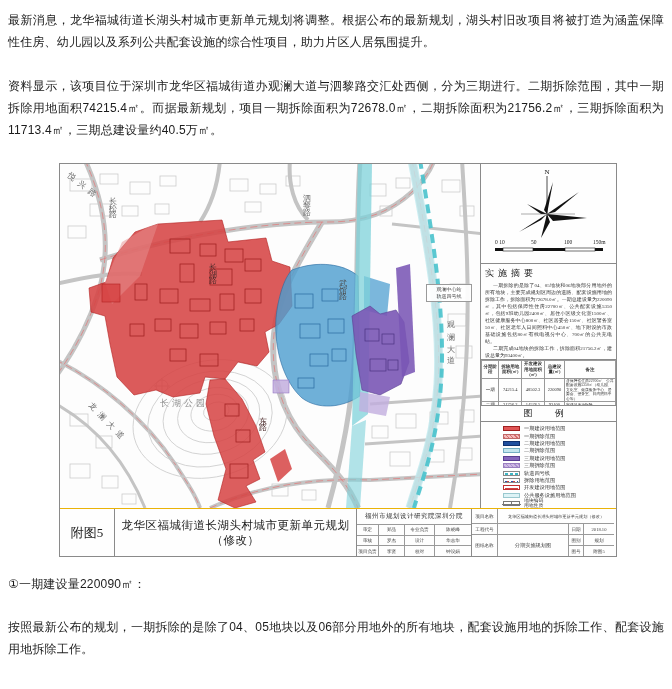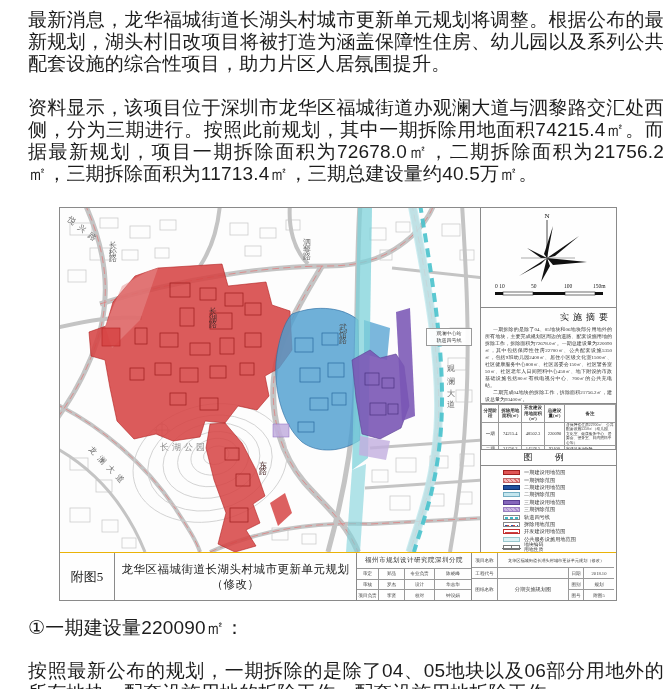--- a/index.html
+++ b/index.html
@@ -4,22 +4,22 @@
 <style>
   * { margin:0; padding:0; box-sizing:border-box; }
   html,body { background:#ffffff; }
   body {
     width:672px; height:689px; overflow:hidden; position:relative;
     font-family:"Liberation Sans","DejaVu Sans",sans-serif;
     color:#1c1c1c;
   }
   .article { padding:9px 8px 0 8px; }
   .article p {
-    font-size:19px; line-height:22px; text-align:justify;
-    margin-bottom:22px; letter-spacing:0.2px;margin-left:20px;
+    font-size:12px; line-height:22px; text-align:justify;
+    margin-bottom:22px; letter-spacing:0.2px;
   }
   .article p.tight { margin-bottom:21px; }
 
   
   .figure {
     width:558px; margin:1px 0 16px 59px; border:1px solid #8a8a8a;
     background:#fefefe; position:relative;
   }
   .fig-top { display:flex; height:344px; }
   .map-canvas { width:420px; height:344px; position:relative; overflow:hidden; background:#fdfdfd; }
@@ -30,21 +30,21 @@
   .vtext.inred { color:#4a2a2a; }
   .rot { transform-origin:0 0; font-size:8px; color:#6a6a6a; letter-spacing:5px; white-space:nowrap; }
   .station-box {
     border:1px solid #9a9a9a; background:rgba(255,255,255,.92);
     font-size:5px; line-height:7px; color:#444; padding:1px 2px; text-align:center;
   }
 
   .side-panel { width:136px; border-left:1px solid #8a8a8a; display:flex; flex-direction:column; font-family:"Liberation Serif","DejaVu Serif",serif; }
   .compass-sec { height:100px; border-bottom:1px solid #8a8a8a; position:relative; }
   .summary-sec { height:96px; border-bottom:1px solid #8a8a8a; padding:2px 4px 0 4px; overflow:hidden; }
-  .sec-heading { text-align:right; font-size:9px; letter-spacing:4px; color:#222; padding:1px 0 2px 0; }
+  .sec-heading { text-align:left; font-size:9px; letter-spacing:4px; color:#222; padding:1px 0 2px 0; }
   .summary-text { font-size:5px; line-height:7px; color:#333; text-align:justify; }
   .summary-text p { text-indent:8px; }
   .mini-table-sec { height:46px; border-bottom:1px solid #8a8a8a; overflow:hidden; }
   table.mini { width:100%; border-collapse:collapse; font-size:4.5px; color:#333; table-layout:fixed; }
   table.mini th, table.mini td { border:0.5px solid #9a9a9a; padding:0 1px; text-align:center; line-height:5.5px; overflow:hidden; }
   table.mini td.rem { font-size:3.8px; text-align:left; line-height:4.6px; }
   .legend-sec { height:100px; padding:0 0 0 0; }
   .legend-head { text-align:center; font-size:9px; letter-spacing:10px; color:#222; border-bottom:1px solid #8a8a8a; padding:1px 0; }
   .legend-items { padding:3px 0 0 22px; }
   .legend-item { display:flex; align-items:center; height:7.4px; }
@@ -92,21 +92,21 @@
   .tbr-kv .kv { flex:1; display:flex; border-bottom:0.5px solid #9a9a9a; }
   .tbr-kv .kv:last-child { border-bottom:none; }
   .tbr-kv .k { width:16px; border-right:0.5px solid #9a9a9a; border-left:0.5px solid #9a9a9a; display:flex; align-items:center; justify-content:center; }
   .tbr-kv .v { flex:1; display:flex; align-items:center; justify-content:center; }
 </style>
 </head>
 <body>
 
 <div class="article">
   <p>最新消息，龙华福城街道长湖头村城市更新单元规划将调整。根据公布的最新规划，湖头村旧改项目将被打造为涵盖保障性住房、幼儿园以及系列公共配套设施的综合性项目，助力片区人居氛围提升。</p>
-  <p>资料显示，该项目位于深圳市龙华区福城街道办观澜大道与泗黎路交汇处西侧，分为三期进行。按照此前规划，其中一期拆除用地面积74215.4㎡。而据最新规划，项目一期拆除面积为72678.0㎡，二期拆除面积为21756.2㎡，三期拆除面积为11713.4㎡，三期总建设量约40.5万㎡。</p>
+  <p>资料显示，该项目位于深圳市龙华区福城街道办观澜大道与泗黎路交汇处西侧，分为三期进行。二期拆除范围，其中一期拆除用地面积74215.4㎡。而据最新规划，项目一期拆除面积为72678.0㎡，二期拆除面积为21756.2㎡，三期拆除面积为11713.4㎡，三期总建设量约40.5万㎡。</p>
 </div>
 
 <div class="figure">
   <div class="fig-top">
 
     <div class="map-canvas">
       <svg width="420" height="344" viewBox="0 0 420 344">
 
         <g stroke="#cccccc" stroke-width="0.8" fill="none">
           <rect x="10" y="15" width="22" height="12"></rect>

